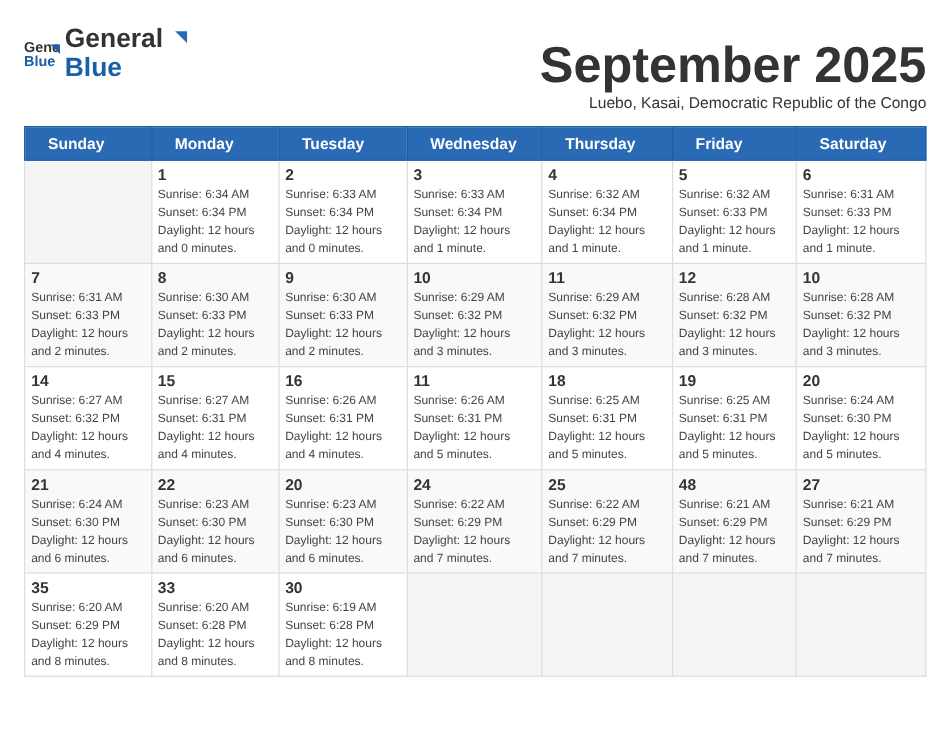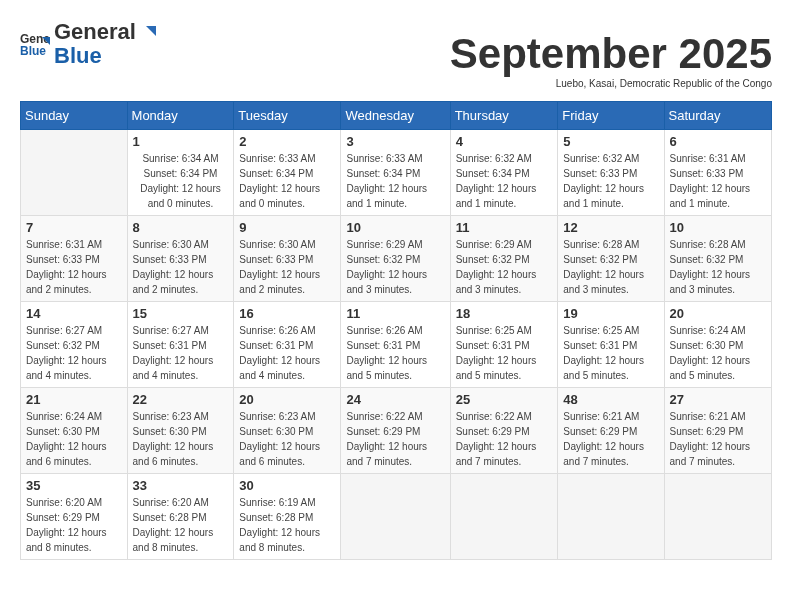--- a/index.html
+++ b/index.html
@@ -30,40 +30,40 @@
     .month-title {
       font-size: 42px;
       font-weight: bold;
       color: #333;
       text-align: right;
       flex: 1;
       margin-left: 41px;
     }
     .subtitle {
       text-align: right;
-      font-size: 10px;
+      font-size: 13px;
       color: #333;
       margin-bottom: 12px;
     }
     .top-row {
       display: flex;
       align-items: flex-end;
       justify-content: space-between;
     }
     .calendar {
       width: 100%;
       border-collapse: collapse;
       border: 1px solid #ccc;
     }
     .calendar th {
       background-color: #2a6ab5;
       color: #fff;
       font-size: 13px;
-      font-weight: normal;
-      padding: 6px 4px;
+      font-weight: bold;
+      padding: 6px 19px;
       text-align: left;
       border: 1px solid #1a5fa8;
     }
     .calendar td {
       vertical-align: top;
       border: 1px solid #ddd;
       padding: 4px 5px;
       font-size: 10.5px;
       color: #333;
       width: 113px;
@@ -123,21 +123,21 @@
         <th>Thursday</th>
         <th>Friday</th>
         <th>Saturday</th>
       </tr>
   </thead>
   <tbody id="calendar-body">
       <tr>
         <td class="empty-cell"></td>
         <td>
           <span class="day-number">1</span>
-          <div class="day-info" style="white-space: pre-line; text-align: center;">Sunrise: 6:34 AM
+          <div class="day-info" style="white-space: pre-line;">Sunrise: 6:34 AM
 Sunset: 6:34 PM
 Daylight: 12 hours
 and 0 minutes.</div>
         </td>
         <td>
           <span class="day-number">2</span>
           <div class="day-info" style="white-space: pre-line;">Sunrise: 6:33 AM
 Sunset: 6:34 PM
 Daylight: 12 hours
 and 0 minutes.</div>

